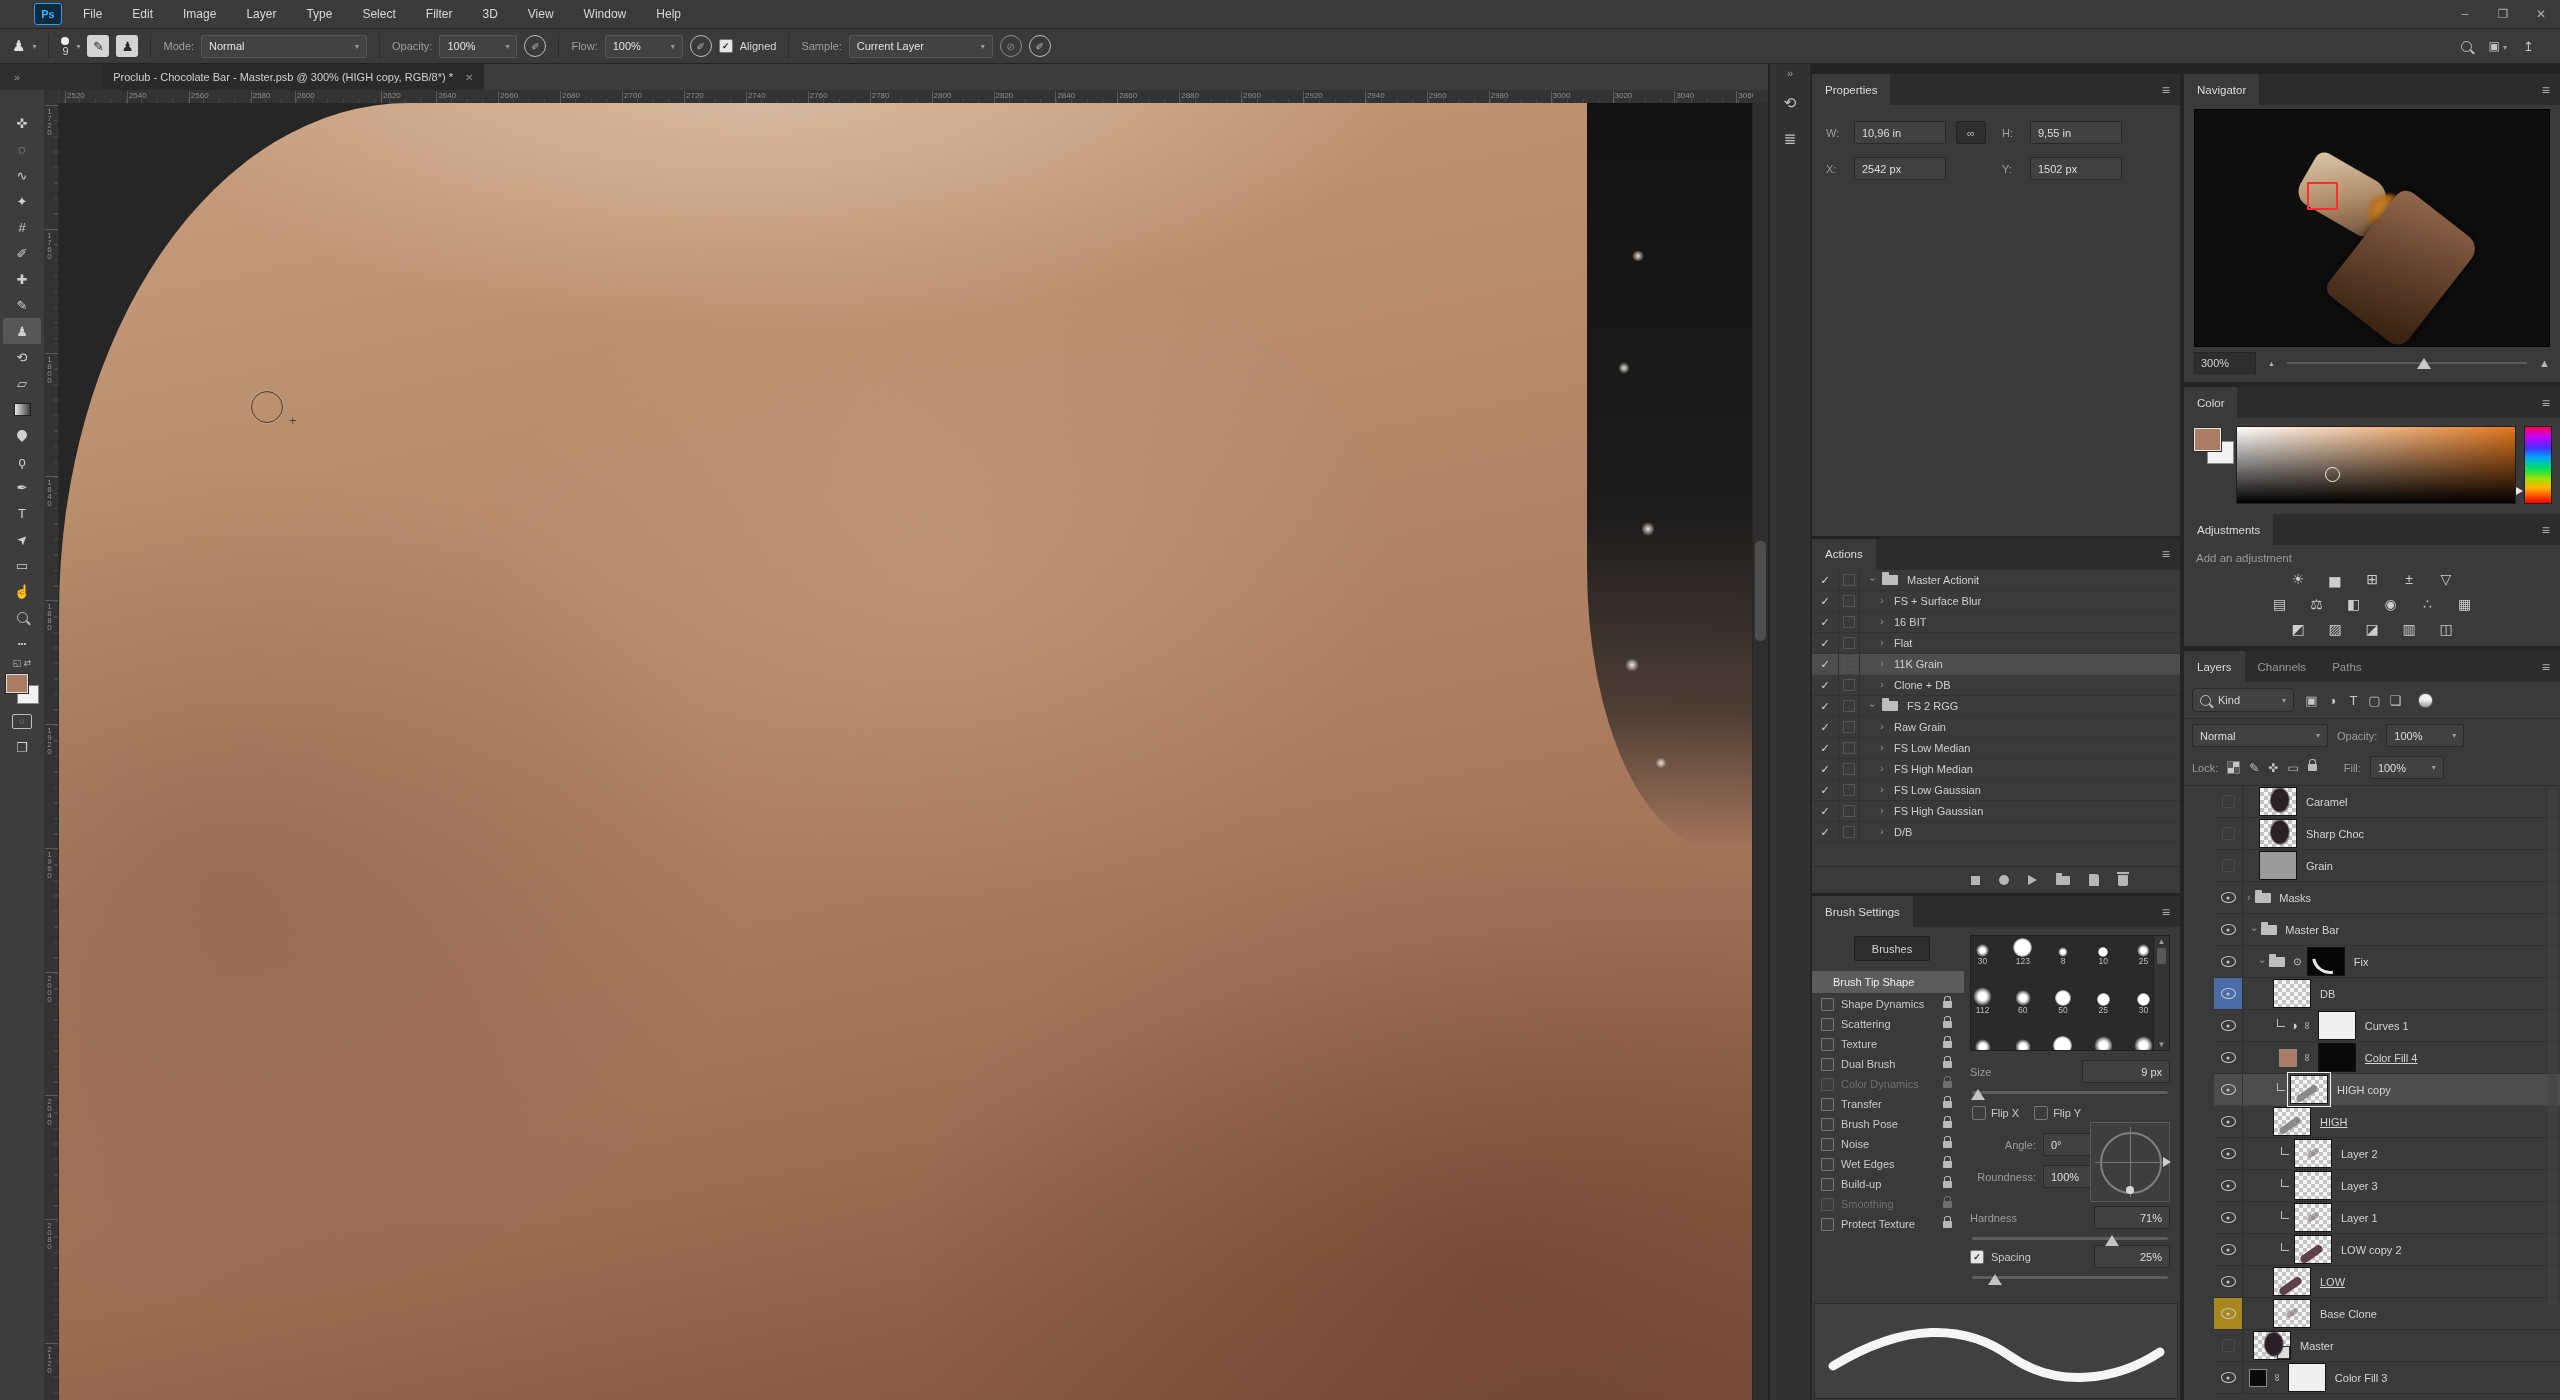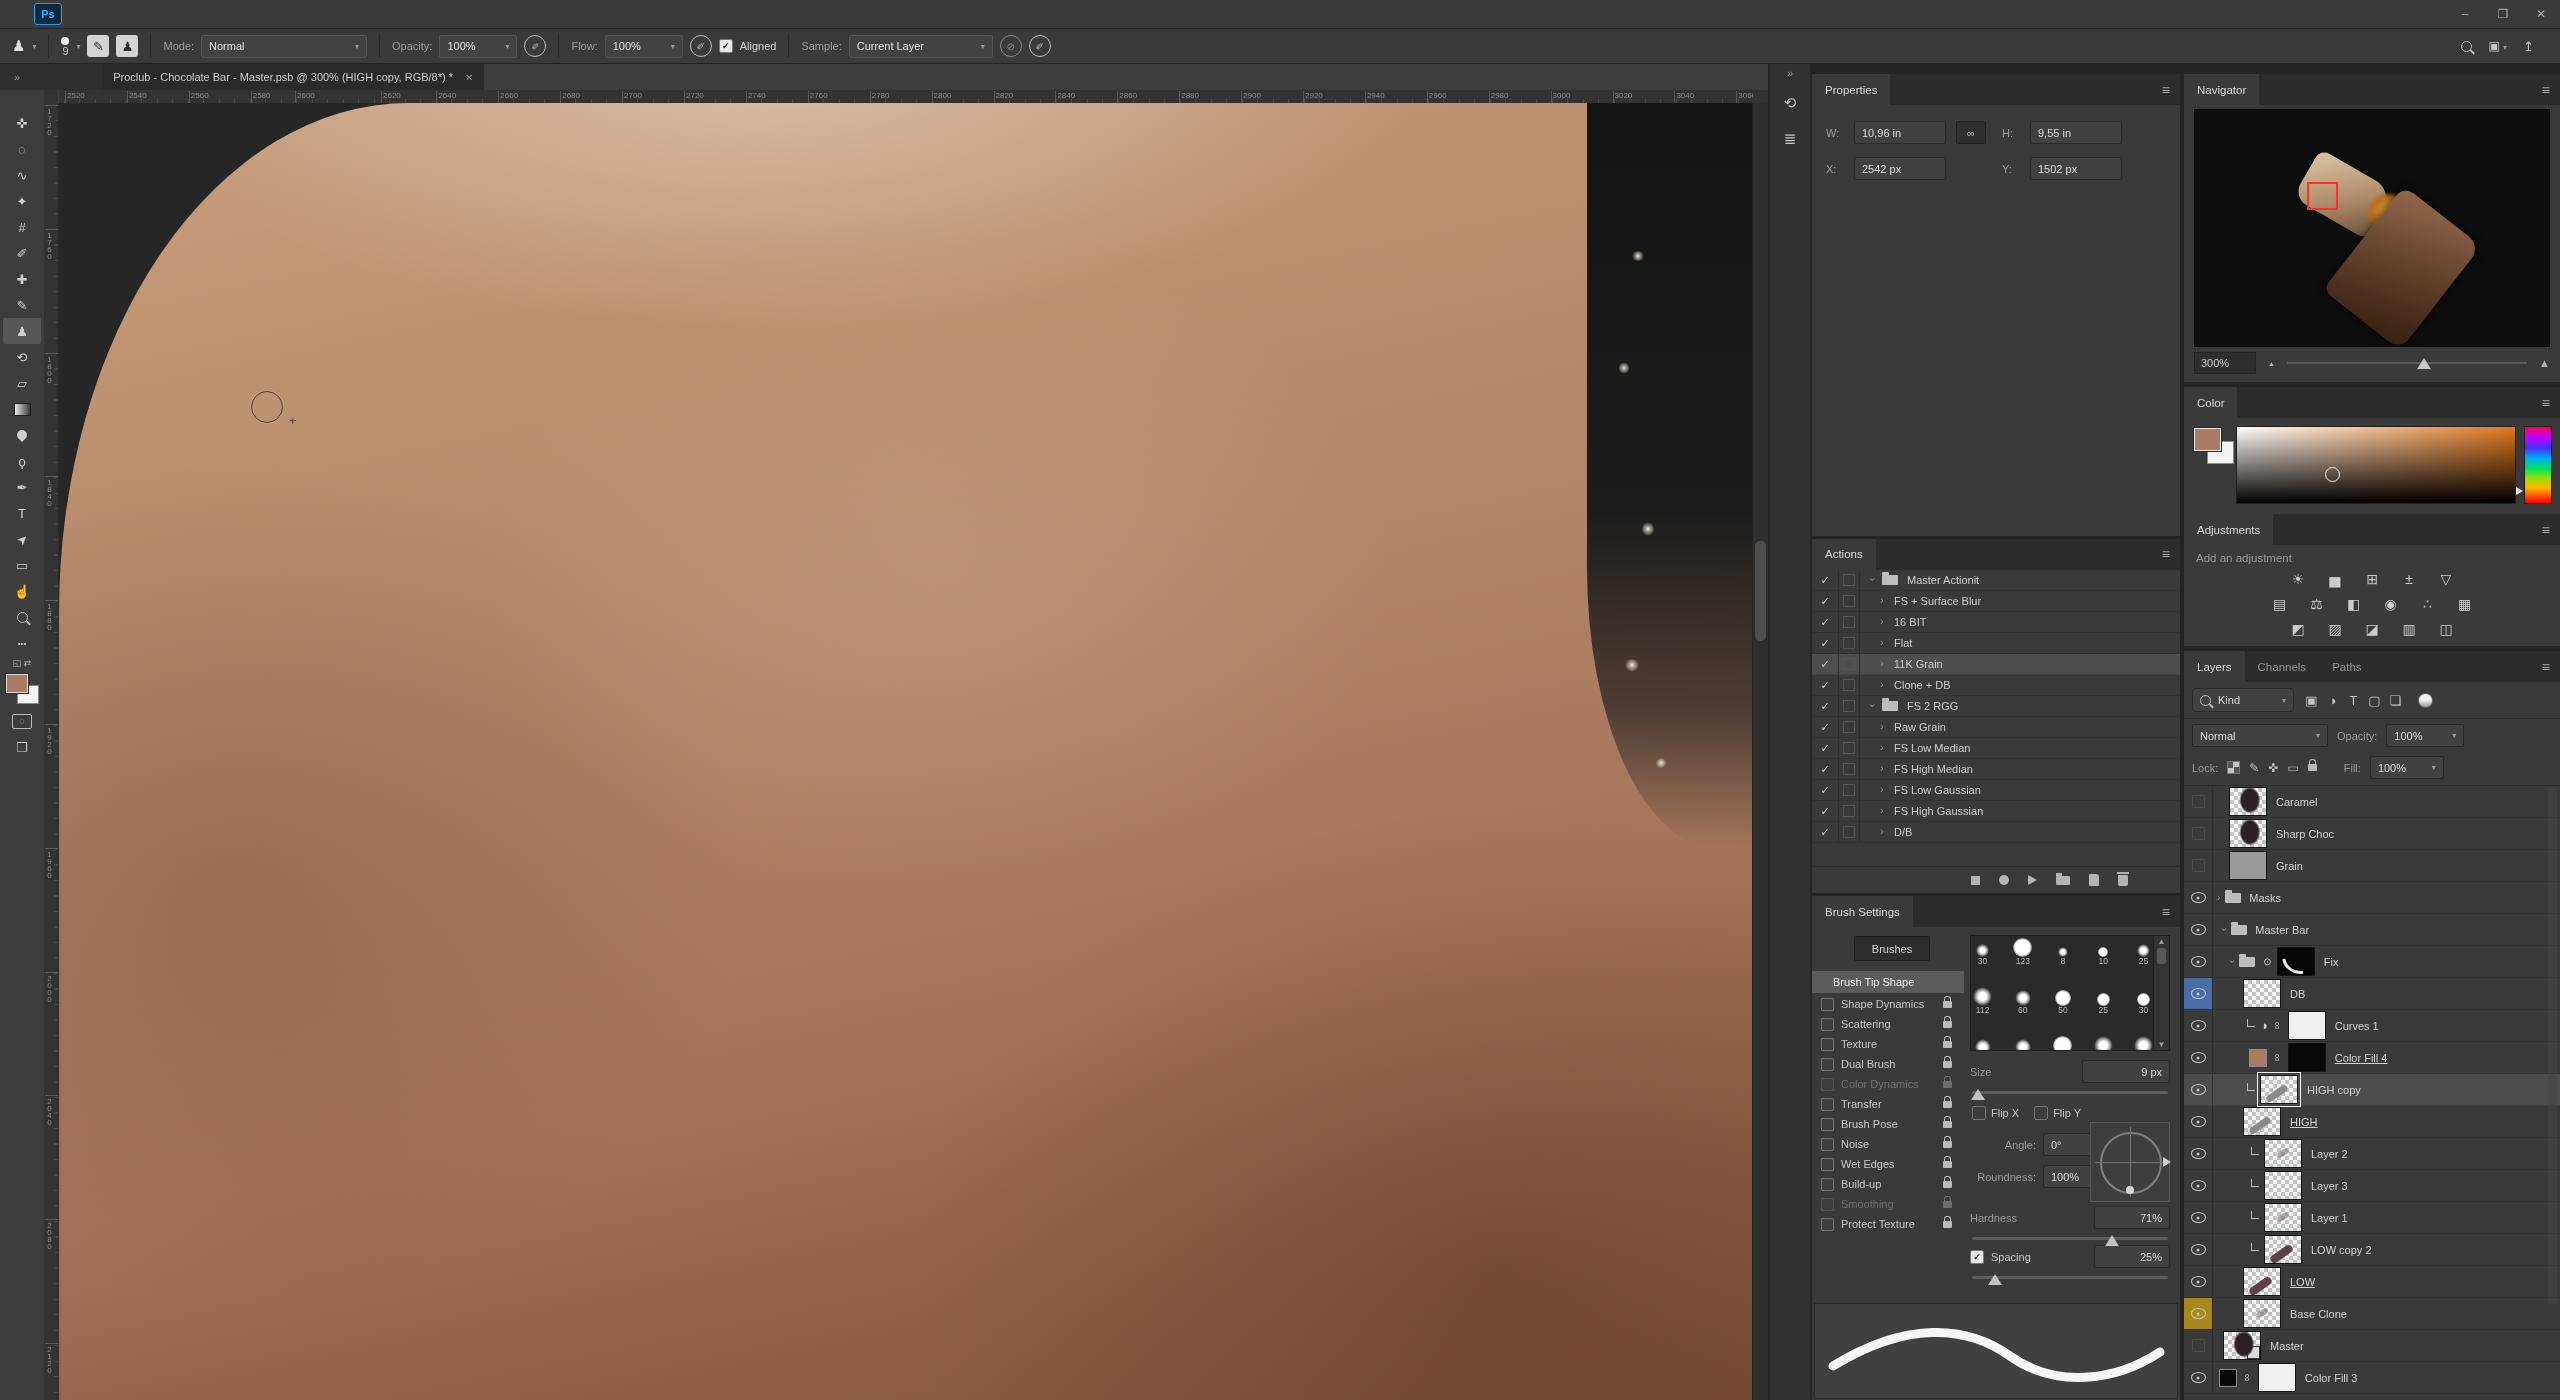--- a/index.html
+++ b/index.html
@@ -209,21 +209,21 @@
   .kind-box{width:86px;height:22px;background:#414141;border:1px solid #292929;border-radius:4px;display:flex;align-items:center;padding:0 7px;gap:6px;color:#d8d8d8;justify-content:space-between;}
   .kb-l{display:flex;align-items:center;gap:7px;}
   .f-ico{width:21px;height:20px;display:flex;align-items:center;justify-content:center;color:#c5c5c5;font-size:13px;}
   .f-pill{margin-left:5px;width:13px;height:13px;border-radius:50%;background:linear-gradient(180deg,#f0f0f0 45%,#9c9c9c);border:1px solid #666;}
   .l-blend{display:flex;align-items:center;gap:9px;padding:5px 8px;}
   .blend-select{width:120px;}
   .op-select{width:62px;}
   .l-lock{display:flex;align-items:center;gap:9px;padding:4px 8px 6px;border-bottom:1px solid #2e2e2e;}
   .lk-ico{color:#c5c5c5;font-size:12px;display:flex;align-items:center;}
   .lk-checker{width:11px;height:11px;background:conic-gradient(#c5c5c5 25%,#555 0 50%,#c5c5c5 0 75%,#555 0);border:1px solid #777;}
-  .l-rows{flex:1;position:relative;overflow:hidden;}
+  .l-rows{flex:1;position:relative;overflow:hidden;padding-left:30px;}
   .lrow{height:31px;display:flex;align-items:center;border-bottom:1px solid rgba(0,0,0,0.14);color:#d4d4d4;}
   .lrow.sel{background:#4d4d4d;}
   .l-eyewell{width:28px;height:31px;display:flex;align-items:center;justify-content:center;border-right:1px solid #2f2f2f;flex:none;}
   .l-eyewell.blue{background:#4a6da8;}
   .l-eyewell.yellow{background:#a8871c;}
   .l-ebox{width:11px;height:11px;border:1px solid #4a4a4a;border-radius:1px;}
   .lthumb{width:36px;height:27px;border:1px solid #131313;margin-right:9px;position:relative;flex:none;overflow:hidden;}
   .checker{background-color:#f4f4f4;background-image:linear-gradient(45deg,#c2c2c2 25%,transparent 25%,transparent 75%,#c2c2c2 75%),linear-gradient(45deg,#c2c2c2 25%,transparent 25%,transparent 75%,#c2c2c2 75%);background-size:8px 8px;background-position:0 0,4px 4px;}
   .t-dark::after{content:'';position:absolute;inset:0;background:radial-gradient(14px 18px at 55% 45%,#2a2025 60%,rgba(40,30,35,0) 75%);}
   .t-streak::after{content:'';position:absolute;left:4px;top:14px;width:24px;height:7px;background:#8a8a8a;border-radius:4px;transform:rotate(-35deg);}
@@ -247,20 +247,33 @@
   .clipgrp{font-size:10px;color:#cfcfcf;margin-right:5px;}
   .l-scroll{position:absolute;right:3px;top:2px;width:9px;height:84%;background:#454545;border-radius:4px;opacity:0.55;}
 </style>
 </head>
 <body>
 
 <div id="app">
 
   <div class="menubar">
     <div class="pslogo">Ps</div>
+    <div class="menu-items" id="menu-items">
+        <div class="menu-item">File</div>
+        <div class="menu-item">Edit</div>
+        <div class="menu-item">Image</div>
+        <div class="menu-item">Layer</div>
+        <div class="menu-item">Type</div>
+        <div class="menu-item">Select</div>
+        <div class="menu-item">Filter</div>
+        <div class="menu-item">3D</div>
+        <div class="menu-item">View</div>
+        <div class="menu-item">Window</div>
+        <div class="menu-item">Help</div>
+      </div>
     <div class="win-controls" id="win-controls">
         <div class="winbtn">–</div>
         <div class="winbtn">❐</div>
         <div class="winbtn">✕</div>
       </div>
   </div>
 
   <div class="optionsbar">
     <span class="ob-tool">♟</span>
     <span class="cv">▾</span>

